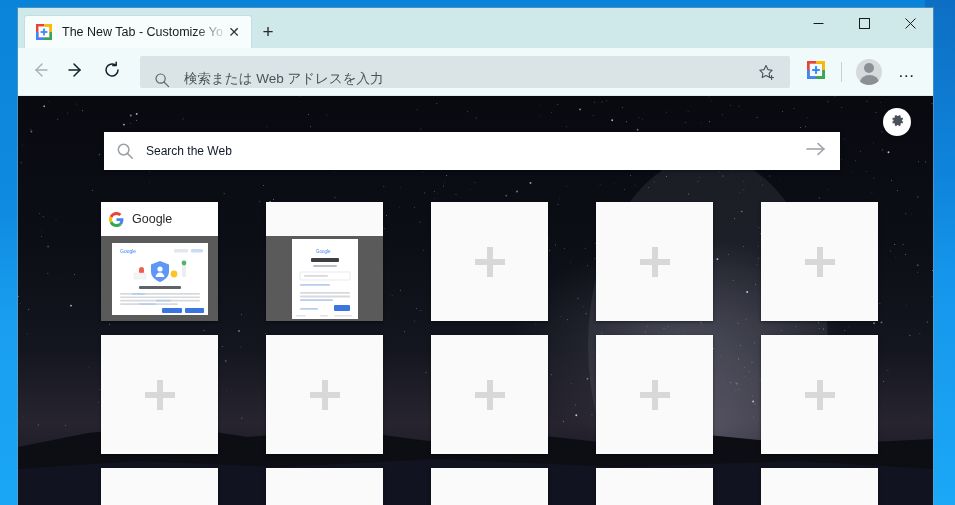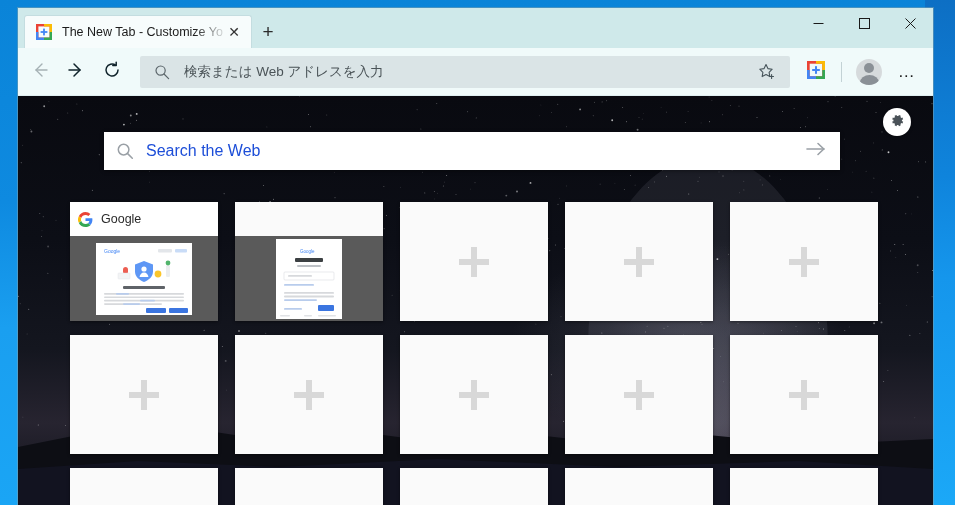--- a/index.html
+++ b/index.html
@@ -94,21 +94,21 @@
     border-radius: 3px;
   }
   .nav-btn.disabled { opacity: .35; }
 
   #address-bar {
     flex: 1 1 auto;
     height: 32px;
     margin: 0 6px 0 10px;
     background: #dae4e6;
     border-radius: 2px;
-    display: flex; align-items: center;
+    display: flex; align-items: flex-end;
     padding: 0 4px 0 0;
     position: relative;
   }
   .addr-search-icon { width: 44px; display: flex; align-items: center; justify-content: center; }
   .addr-text {
     flex: 1 1 auto;
     font-size: 13.5px; color: #4a5357;
     white-space: nowrap; overflow: hidden;
   }
   .addr-fav {
@@ -162,36 +162,37 @@
   }
 
   #search-box {
     position: absolute; left: 86px; top: 36px;
     width: 736px; height: 38px;
     background: #ffffff;
     display: flex; align-items: center;
     box-shadow: 0 1px 4px rgba(0,0,0,.4);
   }
   .sb-icon { width: 42px; display: flex; align-items: center; justify-content: center; }
-  .sb-text { flex: 1 1 auto; font-size: 16px; color: #1d4ed8; }
+  .sb-text { flex: 1 1 auto; font-size: 12px; color: #0f172a; }
   .sb-go { width: 48px; display: flex; align-items: center; justify-content: center; }
 
   
   #tile-grid {
     position: absolute; left: 52px; top: 106px;
     display: grid;
     grid-template-columns: repeat(5, 148px);
     grid-auto-rows: 119px;
     column-gap: 17px; row-gap: 14px;
   }
   .tile {
     background: #fafafa;
     position: relative;
     overflow: hidden;
     box-shadow: 0 1px 3px rgba(0,0,0,.45);
+    margin-left: 31px;
   }
   .tile-empty { display: flex; align-items: center; justify-content: center; }
   .plus {
     position: relative; width: 30px; height: 30px;
   }
   .plus::before, .plus::after {
     content:""; position: absolute; background: #d8d8d8;
   }
   .plus::before { left: 0; top: 12px; width: 30px; height: 6px; }
   .plus::after { top: 0; left: 12px; height: 30px; width: 6px; }

